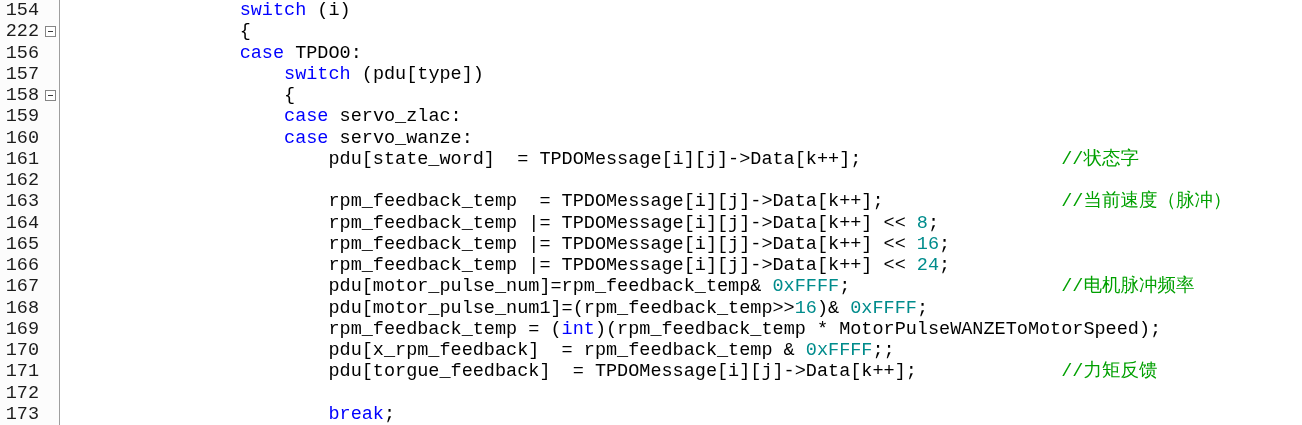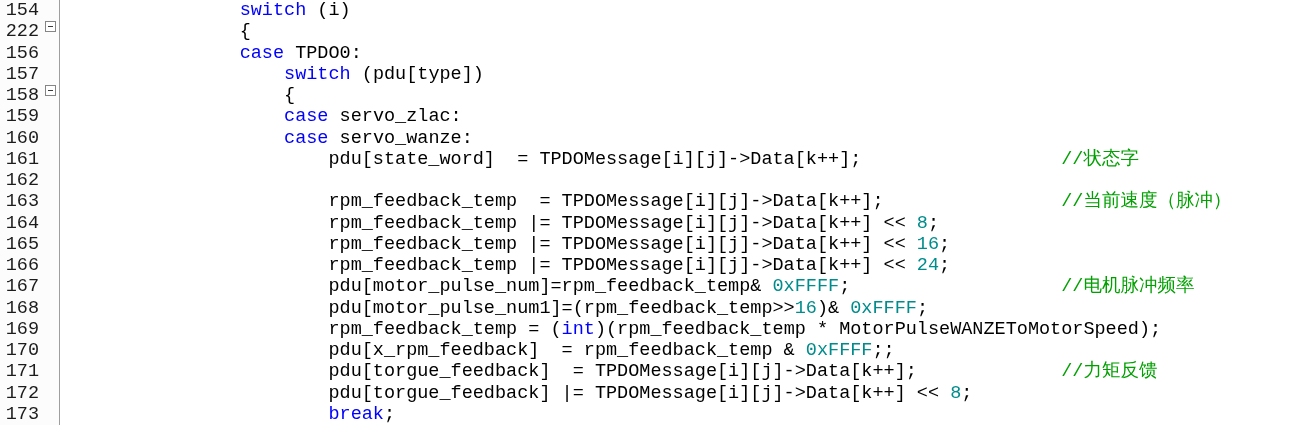--- a/index.html
+++ b/index.html
@@ -17,21 +17,21 @@
     background: var(--bg, #fff);
   }
   .row {
     display: flex;
     height: 21.25px;
     white-space: pre;
   }
   .gut {
     flex: 0 0 60px;
     display: flex;
-    align-items: flex-start;
+    align-items: center;
     background: var(--gutter-bg, #fcfcfc);
     border-right: 1px solid var(--gutter-border, #9e9e9e);
   }
   .num {
     flex: 1 1 auto;
     text-align: right;
     padding-right: 3px;
     color: var(--line-number, #1c1c1c);
   }
   .fold {
@@ -80,16 +80,16 @@
       <div class="row"><div class="gut"><span class="num">162</span><span class="fold"></span></div></div>
       <div class="row"><div class="gut"><span class="num">163</span><span class="fold"></span></div><div class="code"><span class="tok-plain">                        rpm_feedback_temp  = TPDOMessage[i][j]-&gt;Data[k++];                </span><span class="tok-com">//当前速度（脉冲）</span></div></div>
       <div class="row"><div class="gut"><span class="num">164</span><span class="fold"></span></div><div class="code"><span class="tok-plain">                        rpm_feedback_temp |= TPDOMessage[i][j]-&gt;Data[k++] &lt;&lt; </span><span class="tok-num">8</span><span class="tok-plain">;</span></div></div>
       <div class="row"><div class="gut"><span class="num">165</span><span class="fold"></span></div><div class="code"><span class="tok-plain">                        rpm_feedback_temp |= TPDOMessage[i][j]-&gt;Data[k++] &lt;&lt; </span><span class="tok-num">16</span><span class="tok-plain">;</span></div></div>
       <div class="row"><div class="gut"><span class="num">166</span><span class="fold"></span></div><div class="code"><span class="tok-plain">                        rpm_feedback_temp |= TPDOMessage[i][j]-&gt;Data[k++] &lt;&lt; </span><span class="tok-num">24</span><span class="tok-plain">;</span></div></div>
       <div class="row"><div class="gut"><span class="num">167</span><span class="fold"></span></div><div class="code"><span class="tok-plain">                        pdu[motor_pulse_num]=rpm_feedback_temp&amp; </span><span class="tok-num">0xFFFF</span><span class="tok-plain">;                   </span><span class="tok-com">//电机脉冲频率</span></div></div>
       <div class="row"><div class="gut"><span class="num">168</span><span class="fold"></span></div><div class="code"><span class="tok-plain">                        pdu[motor_pulse_num1]=(rpm_feedback_temp&gt;&gt;</span><span class="tok-num">16</span><span class="tok-plain">)&amp; </span><span class="tok-num">0xFFFF</span><span class="tok-plain">;</span></div></div>
       <div class="row"><div class="gut"><span class="num">169</span><span class="fold"></span></div><div class="code"><span class="tok-plain">                        rpm_feedback_temp = (</span><span class="tok-kw">int</span><span class="tok-plain">)(rpm_feedback_temp * MotorPulseWANZEToMotorSpeed);</span></div></div>
       <div class="row"><div class="gut"><span class="num">170</span><span class="fold"></span></div><div class="code"><span class="tok-plain">                        pdu[x_rpm_feedback]  = rpm_feedback_temp &amp; </span><span class="tok-num">0xFFFF</span><span class="tok-plain">;;</span></div></div>
       <div class="row"><div class="gut"><span class="num">171</span><span class="fold"></span></div><div class="code"><span class="tok-plain">                        pdu[torgue_feedback]  = TPDOMessage[i][j]-&gt;Data[k++];             </span><span class="tok-com">//力矩反馈</span></div></div>
-      <div class="row"><div class="gut"><span class="num">172</span><span class="fold"></span></div><div class="code"><span class="tok-plain">                        pdu[torgue_feedback] |= TPDOMessage[i][j]-&gt;Data[k++] &lt;&lt; </span><span class="tok-num">8</span><span class="tok-plain">;</span></div></div>
+      <div class="row"><div class="gut"><span class="num">172</span><span class="fold"></span></div></div>
       <div class="row"><div class="gut"><span class="num">173</span><span class="fold"></span></div><div class="code"><span class="tok-plain">                        </span><span class="tok-kw u">break</span><span class="tok-plain">;</span></div></div>
     </div>
 </div>
 
 </body></html>

